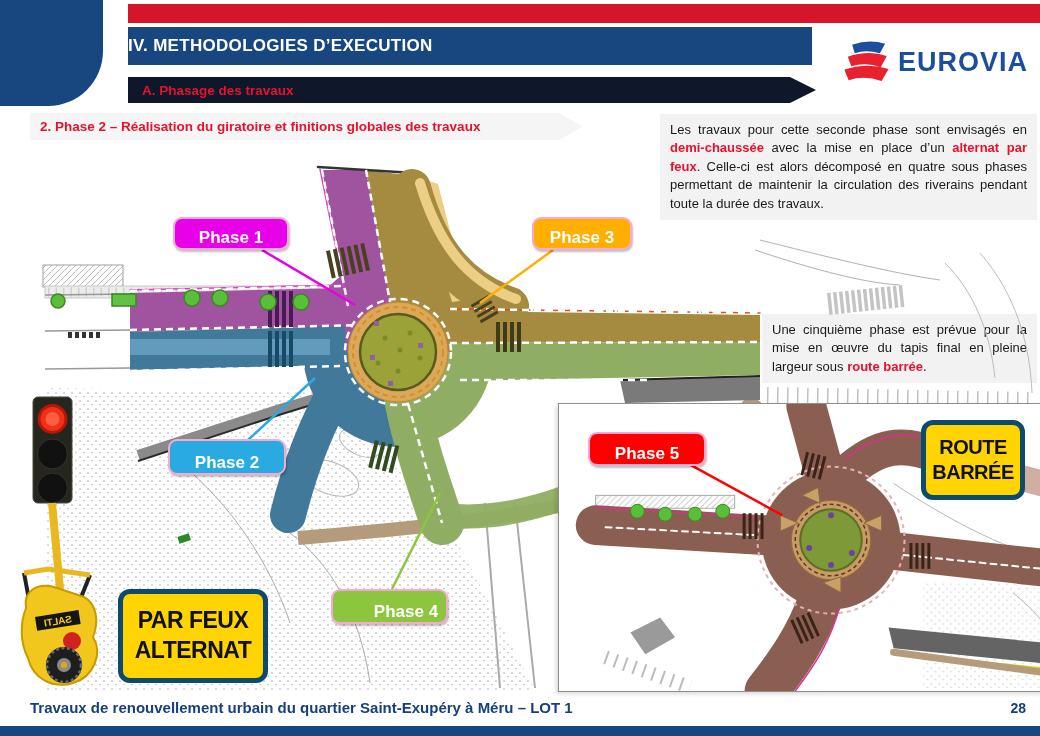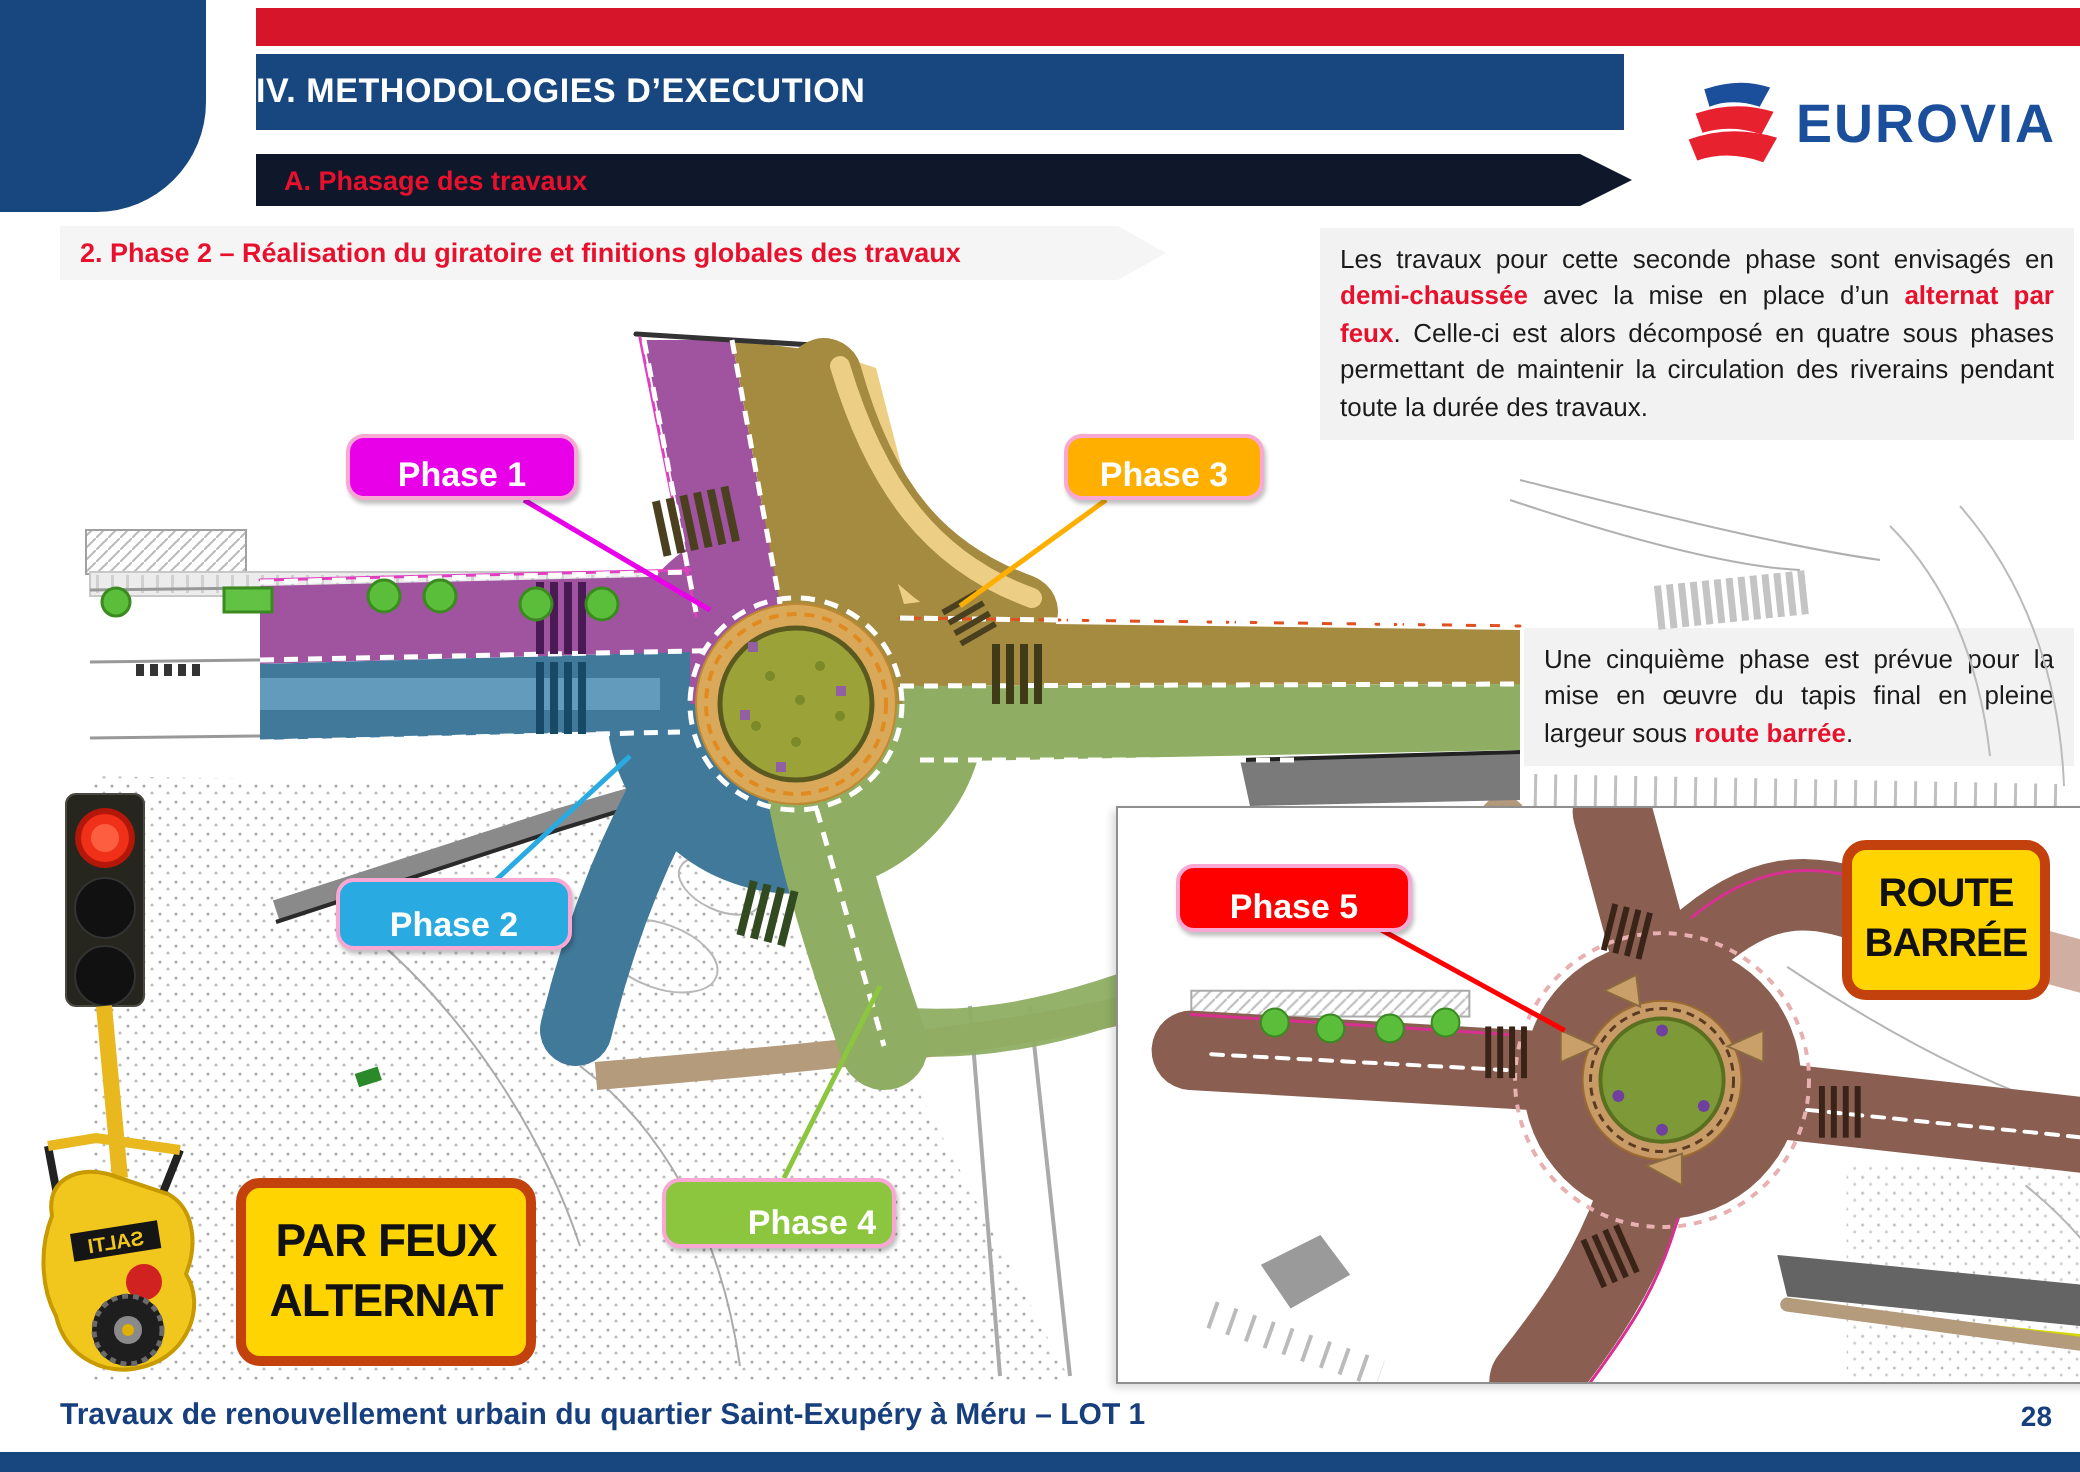--- a/index.html
+++ b/index.html
@@ -33,21 +33,21 @@
   .phase-label { position:absolute; border:2px solid #f9a8d4; border-radius:9px; color:#fff;
     font-size:17px; font-weight:bold; display:flex; align-items:flex-end; justify-content:center;
     box-shadow:1px 2px 2px rgba(0,0,0,.25); z-index:6; }
   #phase1 { left:173px; top:217px; width:116px; height:33px; }
   #phase3 { left:500px; top:217px; width:100px; height:33px;margin-left:32px; }
   #phase2 { left:168px; top:439px; width:118px; height:36px; }
   #phase4 { left:331px; top:589px; width:117px; height:35px;padding-left:33px; }
   #phase5 { left:29px;  top:28px;  width:118px; height:34px; }
 
   
-  .road-sign { position:absolute; background:#FFD400; border:5px solid #c2410c; border-radius:12px;
+  .road-sign { position:absolute; background:#FFD400; border:5px solid #0c4a6e; border-radius:12px;
     color:#111; font-weight:bold; display:flex; flex-direction:column; align-items:center; justify-content:center;
     text-align:center; z-index:6; }
   #alternat-sign { left:118px; top:589px; width:150px; height:94px; font-size:23px; line-height:1.3; letter-spacing:-.5px; }
   #route-barree-sign { left:362px; top:16px; width:104px; height:80px; font-size:20px; line-height:1.25; letter-spacing:-.5px; }
 
   
   #main-map { position:absolute; left:30px; top:143px; width:1007px; height:550px; z-index:1; }
   #traffic-light { position:absolute; left:8px; top:393px; width:112px; height:300px; z-index:5; }
   #inset { position:absolute; left:558px; top:403px; width:551px; height:289px; background:#fff;
     border:1.5px solid #8f8f8f; z-index:4; box-shadow:-2px 2px 4px rgba(0,0,0,.15); }

